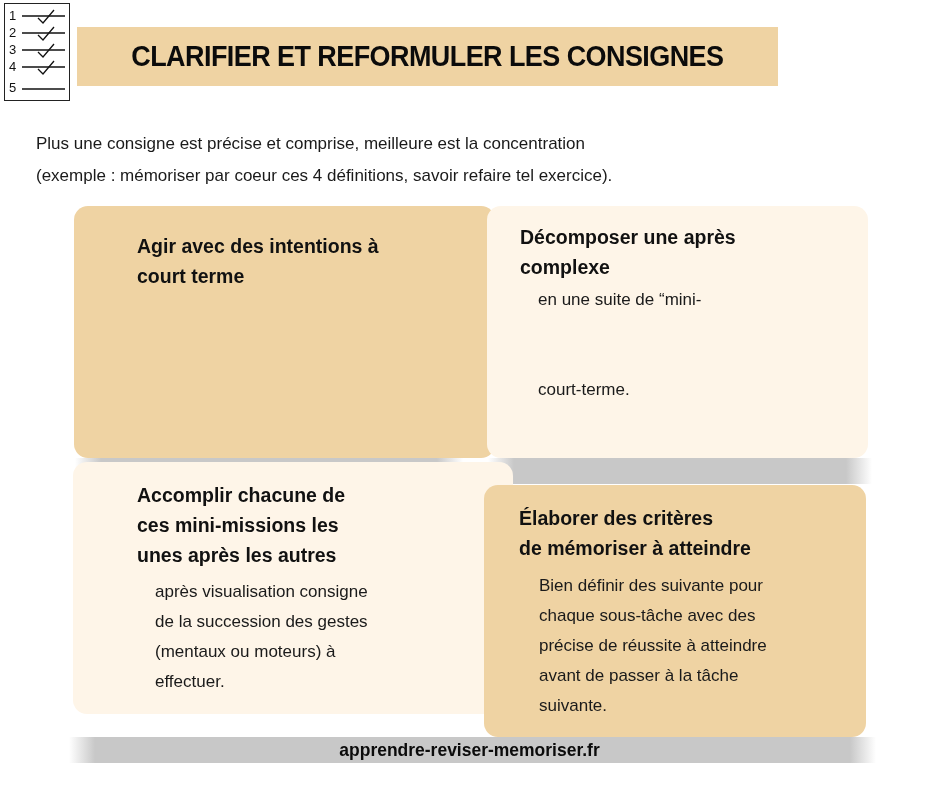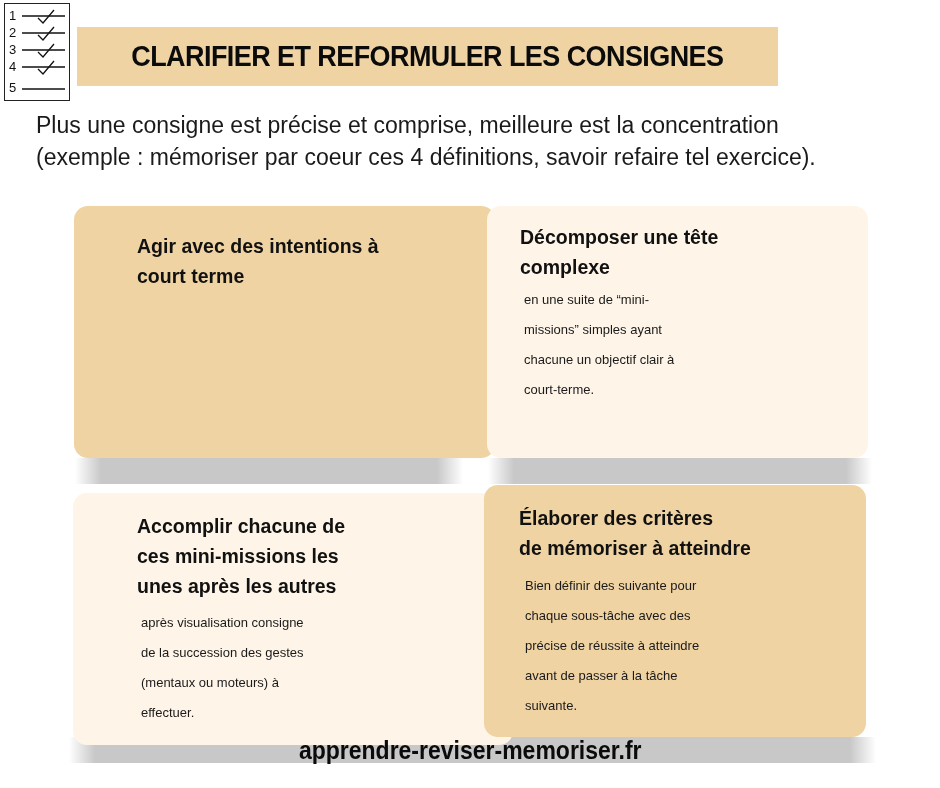--- a/index.html
+++ b/index.html
@@ -8,46 +8,46 @@
 
   .checklist-icon { position:absolute; left:4px; top:3px; width:66px; height:98px;
          border:1px solid #222; box-sizing:border-box; background:#fff; }
   .checklist-icon svg { display:block; }
 
   .banner { position:absolute; left:77px; top:27px; width:701px; height:59px;
          background:#efd3a3; display:flex; align-items:center; justify-content:center; }
   .banner-title { font-family:"Liberation Sans", sans-serif; font-weight:bold;
          font-size:29px; letter-spacing:-0.6px; color:#0b0b0b; transform:scaleX(0.93); }
 
-  .intro { position:absolute; left:36px; top:109px; width:880px;
-         font-size:23px; line-height:32px; color:#1a1a1a; }
+  .intro { position:absolute; left:36px; top:128px; width:880px;
+         font-size:17px; line-height:32px; color:#1a1a1a; }
   .intro p { margin:0; white-space:nowrap; }
 
   .shadow { position:absolute; background:#c8c8c8; }
   .shadow::before, .shadow::after { content:""; position:absolute; top:0; bottom:0; width:26px; }
   .shadow::before { left:-1px; background:linear-gradient(to right,#fff,#c8c8c8); }
   .shadow::after  { right:-1px; background:linear-gradient(to left,#fff,#c8c8c8); }
 
   .card { position:absolute; border-radius:14px; box-sizing:border-box; }
   .card.tan   { background:#efd3a3; }
   .card.cream { background:#fef5e8; }
   .card-title { font-weight:bold; font-size:19.5px; line-height:30px; color:#111; margin:0; }
-  .card-body  { font-size:13px; line-height:30px; color:#1a1a1a; margin:4px; }
+  .card-body  { font-size:17px; line-height:30px; color:#1a1a1a; margin:18px; }
 
   #card1 { left:74px; top:206px; width:421px; height:252px; padding:25px 20px 0 63px; }
   #card1 .card-body { margin-top:18px; }
   #card2 { left:487px; top:206px; width:381px; height:252px; padding:16px 20px 0 33px; }
   #card2 .card-body { margin-top:3px; }
-  #card3 { left:73px; top:493px; width:440px; height:252px; padding:18px 20px 8px 64px; }
+  #card3 { left:73px; top:462px; width:440px; height:252px; padding:18px 20px 8px 64px; }
   #card3 .card-body { margin-top:7px; }
   #card4 { left:484px; top:485px; width:382px; height:252px; padding:18px 20px 8px 35px; }
   #card4 .card-body { margin-top:8px; padding-left:2px; }
 
   .footer { position:absolute; left:0; width:940px; top:737px; height:26px;
-         text-align:center; font-weight:bold; font-size:25px; line-height:26px; color:#0b0b0b; }
+         text-align:center; font-weight:bold; font-size:19px; line-height:26px; color:#0b0b0b; }
   .footer span { display:inline-block; transform:scaleX(0.92); }
 </style>
 </head>
 <body>
 
 <div class="checklist-icon">
   <svg width="64" height="96" viewBox="0 0 64 96">
     <g font-family="Liberation Sans, sans-serif" font-size="13" fill="#111">
       <text x="4" y="16">1</text>
       <text x="4" y="33">2</text>
@@ -83,24 +83,24 @@
 <div class="shadow" style="left:70px; top:737px; width:805px; height:26px;"></div>
 
 <div class="card tan" id="card1">
   <p class="card-title">
     <span>Agir avec des intentions à</span><br><span>court terme</span>
   </p>
 </div>
 
 <div class="card cream" id="card2">
   <p class="card-title">
-    <span>Décomposer une tête</span><br><span>complexe</span>
+    <span>Décomposer une après</span><br><span>complexe</span>
   </p>
   <p class="card-body">
-    <span>en une suite de “mini-</span><br><span>missions” simples ayant</span><br><span>chacune un objectif clair à</span><br><span>court-terme.</span>
+    <span>en une suite de “mini-</span><br><br><br><span>court-terme.</span>
   </p>
 </div>
 
 <div class="card cream" id="card3">
   <p class="card-title">
     <span>Accomplir chacune de</span><br><span>ces mini-missions les</span><br><span>unes après les autres</span>
   </p>
   <p class="card-body">
     <span>après visualisation consigne</span><br><span>de la succession des gestes</span><br><span>(mentaux ou moteurs) à</span><br><span>effectuer.</span>
   </p>

